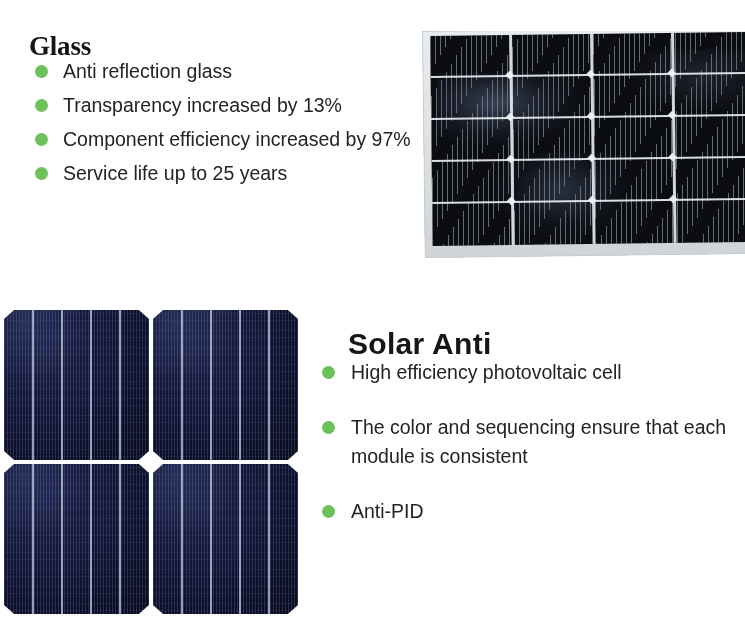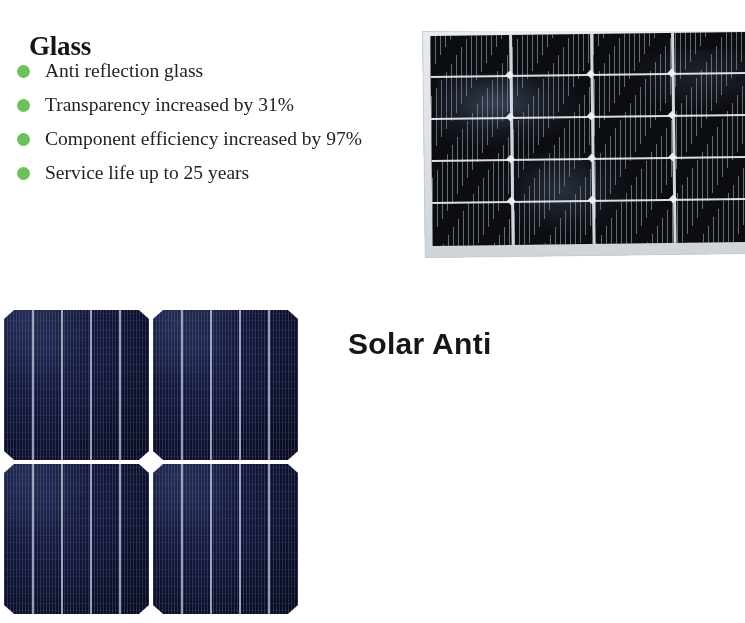--- a/index.html
+++ b/index.html
@@ -56,24 +56,23 @@
 
   
   #glass-title {
     left: 29px;
     top: 6px;
     font-size: 27px;
     line-height: 36px;
     font-family: Liberation Serif, serif;
   }
   #glass-list {
-    left: 17px;
+    left: 35px;
     top: 56px;
     width: 400px;
-    font-family: Liberation Serif, serif;
   }
   #glass-list .feature-item {
     font-size: 19.5px;
     line-height: 30px;
     margin-bottom: 4px;
   }
   #glass-list .feature-item .bullet {
     width: 13px;
     height: 13px;
     top: 9px;
@@ -263,21 +262,21 @@
 
   <h2 class="section-title" id="glass-title">Glass</h2>
 
   <ul class="feature-list" id="glass-list">
     <li class="feature-item">
       <span class="bullet"></span>
       <span class="txt">Anti reflection glass</span>
     </li>
     <li class="feature-item">
       <span class="bullet"></span>
-      <span class="txt">Transparency increased by 31%</span>
+      <span class="txt">Transparency increased by 13%</span>
     </li>
     <li class="feature-item">
       <span class="bullet"></span>
       <span class="txt">Component efficiency increased by 97%</span>
     </li>
     <li class="feature-item">
       <span class="bullet"></span>
       <span class="txt">Service life up to 25 years</span>
     </li>
   </ul>
@@ -355,14 +354,28 @@
       <div class="busbar" style="left:57px;"></div>
       <div class="busbar" style="left:86px;"></div>
       <div class="busbar" style="left:115px;"></div>
     </div>
 
     <div class="gap-diamond" style="left:141px; top:146px;"></div>
   </div>
 
   <h2 class="section-title" id="solarcell-title">Solar Anti</h2>
 
+  <ul class="feature-list" id="solarcell-list">
+    <li class="feature-item">
+      <span class="bullet"></span>
+      <span class="txt">High efficiency photovoltaic cell</span>
+    </li>
+    <li class="feature-item">
+      <span class="bullet"></span>
+      <span class="txt">The color and sequencing ensure that each module is consistent</span>
+    </li>
+    <li class="feature-item">
+      <span class="bullet"></span>
+      <span class="txt"> Anti-PID</span>
+    </li>
+  </ul>
 
 </div>
 
 </body></html>

